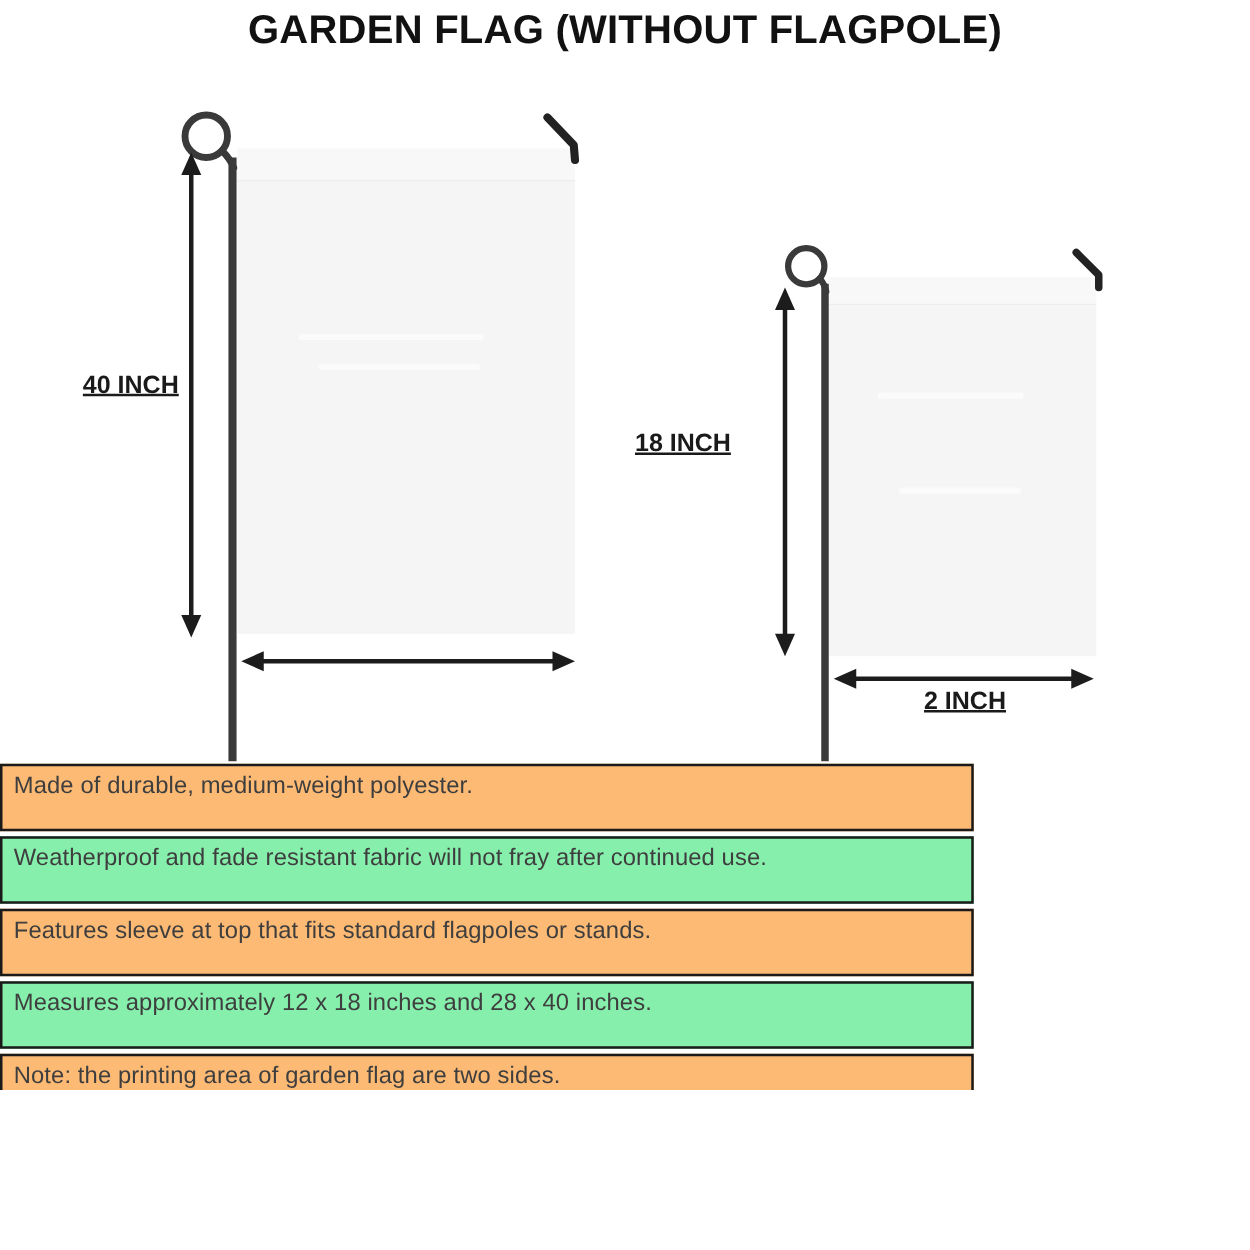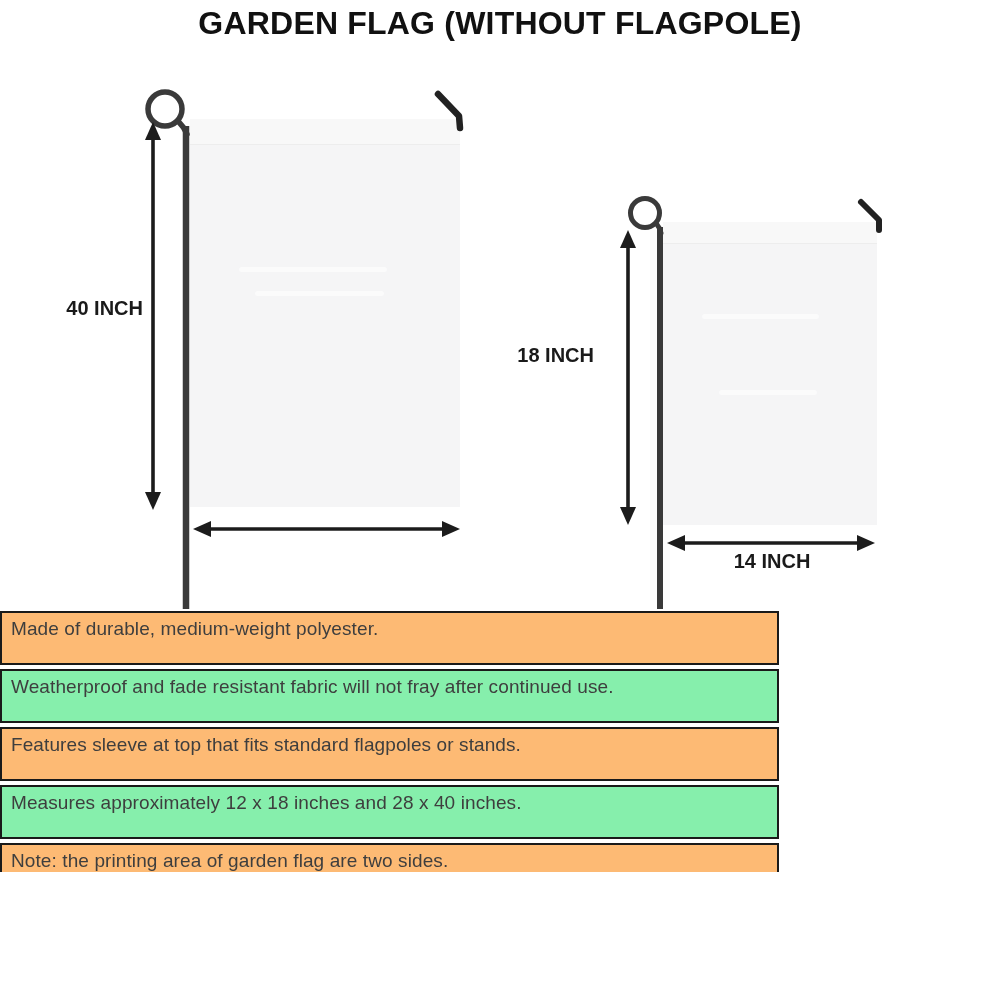--- a/index.html
+++ b/index.html
@@ -64,24 +64,25 @@
   .flag-small { left: 663px; top: 222px; width: 214px; height: 303px; }
   .flag-small .sleeve { height: 21px; }
 
   
   .dim-label {
     position: absolute;
     font-size: 20px;
     font-weight: 700;
     color: #1a1a1a;
     white-space: nowrap;
+    text-decoration: underline;
   }
   .lbl-h-large { left: 38px;  top: 297px; width: 105px; text-align: right; }
   .lbl-w-large { left: 227px; top: 535px; width: 200px; text-align: center; }
-  .lbl-h-small { left: 486px; top: 344px; width: 108px; text-align: right; }
+  .lbl-h-small { left: 508px; top: 344px; width: 108px; text-align: left; }
   .lbl-w-small { left: 672px; top: 550px; width: 200px; text-align: center; }
 
   
   .diagram-svg {
     position: absolute;
     left: 0; top: 0;
     width: 1000px;
     height: 620px;
   }
 
@@ -168,21 +169,21 @@
 
     <g stroke="#1c1c1c" fill="#1c1c1c">
       <line x1="681" y1="543" x2="861" y2="543" stroke-width="3.6"></line>
       <polygon points="667,543 685,535 685,551" stroke="none"></polygon>
       <polygon points="875,543 857,535 857,551" stroke="none"></polygon>
     </g>
   </svg>
 
   <div class="dim-label lbl-h-large">40 INCH</div>
   <div class="dim-label lbl-h-small">18 INCH</div>
-  <div class="dim-label lbl-w-small">14 INCH</div>
+  <div class="dim-label lbl-w-small">2 INCH</div>
 
   <div class="feature-table">
     <div class="feature-row row-gray">Made of durable, medium-weight polyester.</div>
     <div class="feature-row row-white">Weatherproof and fade resistant fabric will not fray after continued use.</div>
     <div class="feature-row row-gray">Features sleeve at top that fits standard flagpoles or stands.</div>
     <div class="feature-row row-white">Measures approximately 12 x 18 inches and 28 x 40 inches.</div>
     <div class="feature-row row-gray">Note: the printing area of garden flag are two sides.</div>
   </div>
 
 </div>

